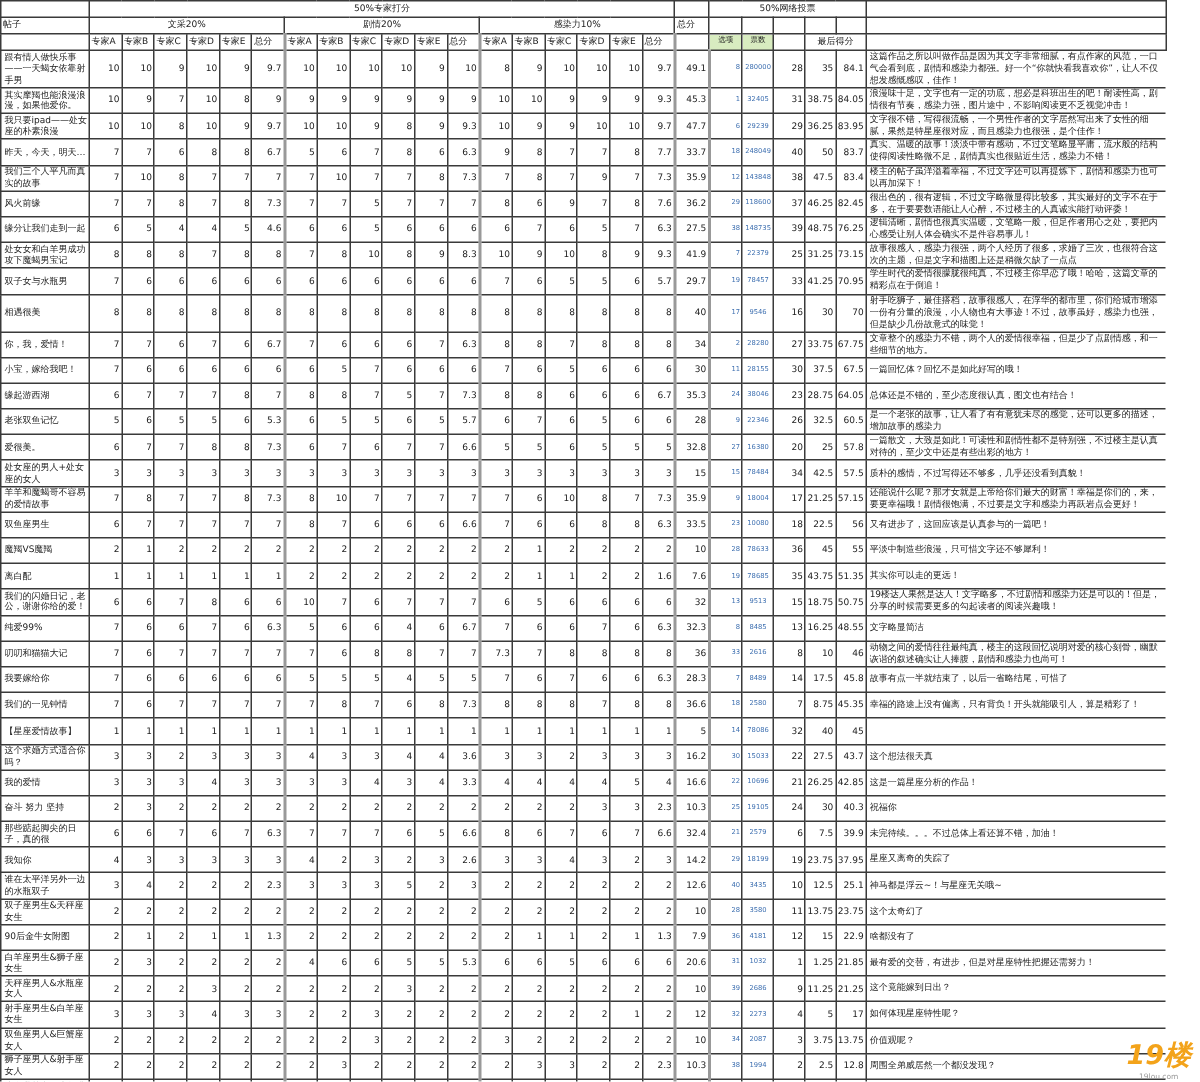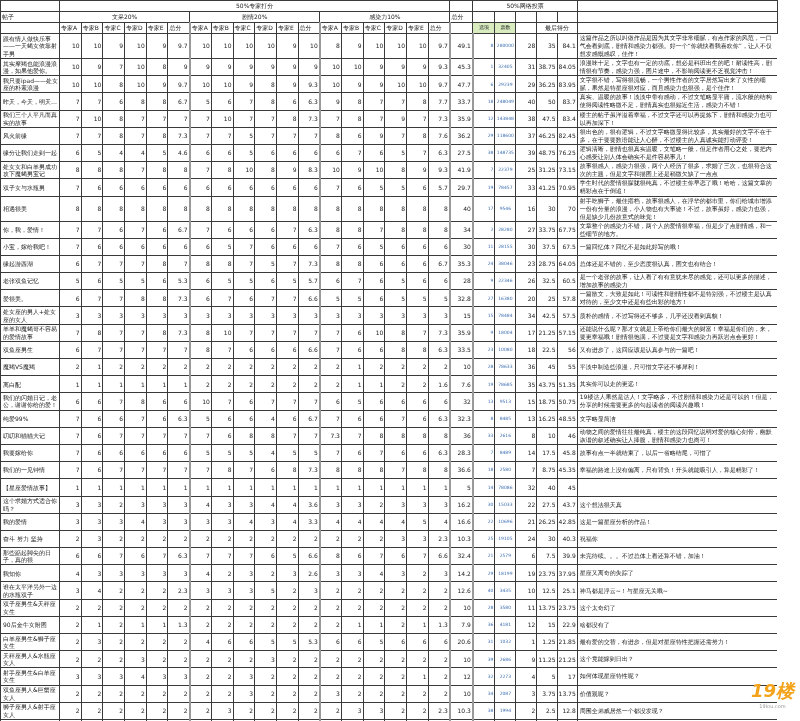--- a/index.html
+++ b/index.html
@@ -9,21 +9,21 @@
   td.num { text-align: right; }
   td.title { white-space: normal; text-align: left; padding-left: 2px; }
   td.cmt { white-space: normal; text-align: left; padding-left: 2px; font-size: 6px; line-height: 8px; border-right: none; }
   td.h { text-align: center; font-size: 6px; }
   td.hl { text-align: left; }
   td.vote { color: #3d6fb0; font-size: 4.5px; text-align: center; }
   td.opt { color: #3d6fb0; font-size: 4.5px; text-align: right; }
   td.green { background: #d8ecc0; text-align: center; font-size: 5px; }
   td.sub { border-right: 2px solid #999; }
   tr.hd td { height: 11px; }
-  .watermark { position: absolute; right: 6px; bottom: 12px; color: #f3a31a; font-weight: bold; font-size: 18px; font-family: "DejaVu Sans", sans-serif; font-style: italic; }
+  .watermark { position: absolute; right: 6px; bottom: 0; color: #f3a31a; font-weight: bold; font-size: 18px; font-family: "DejaVu Sans", sans-serif; font-style: italic; }
   .watermark small { display: block; font-size: 5px; color: #999; font-style: normal; font-weight: normal; text-align: center; }
 </style>
 </head>
 <body>
 
 <table id="grid">
   <colgroup>
     <col style="width:59px">
     <col style="width:21.7px">
       <col style="width:21.7px">

